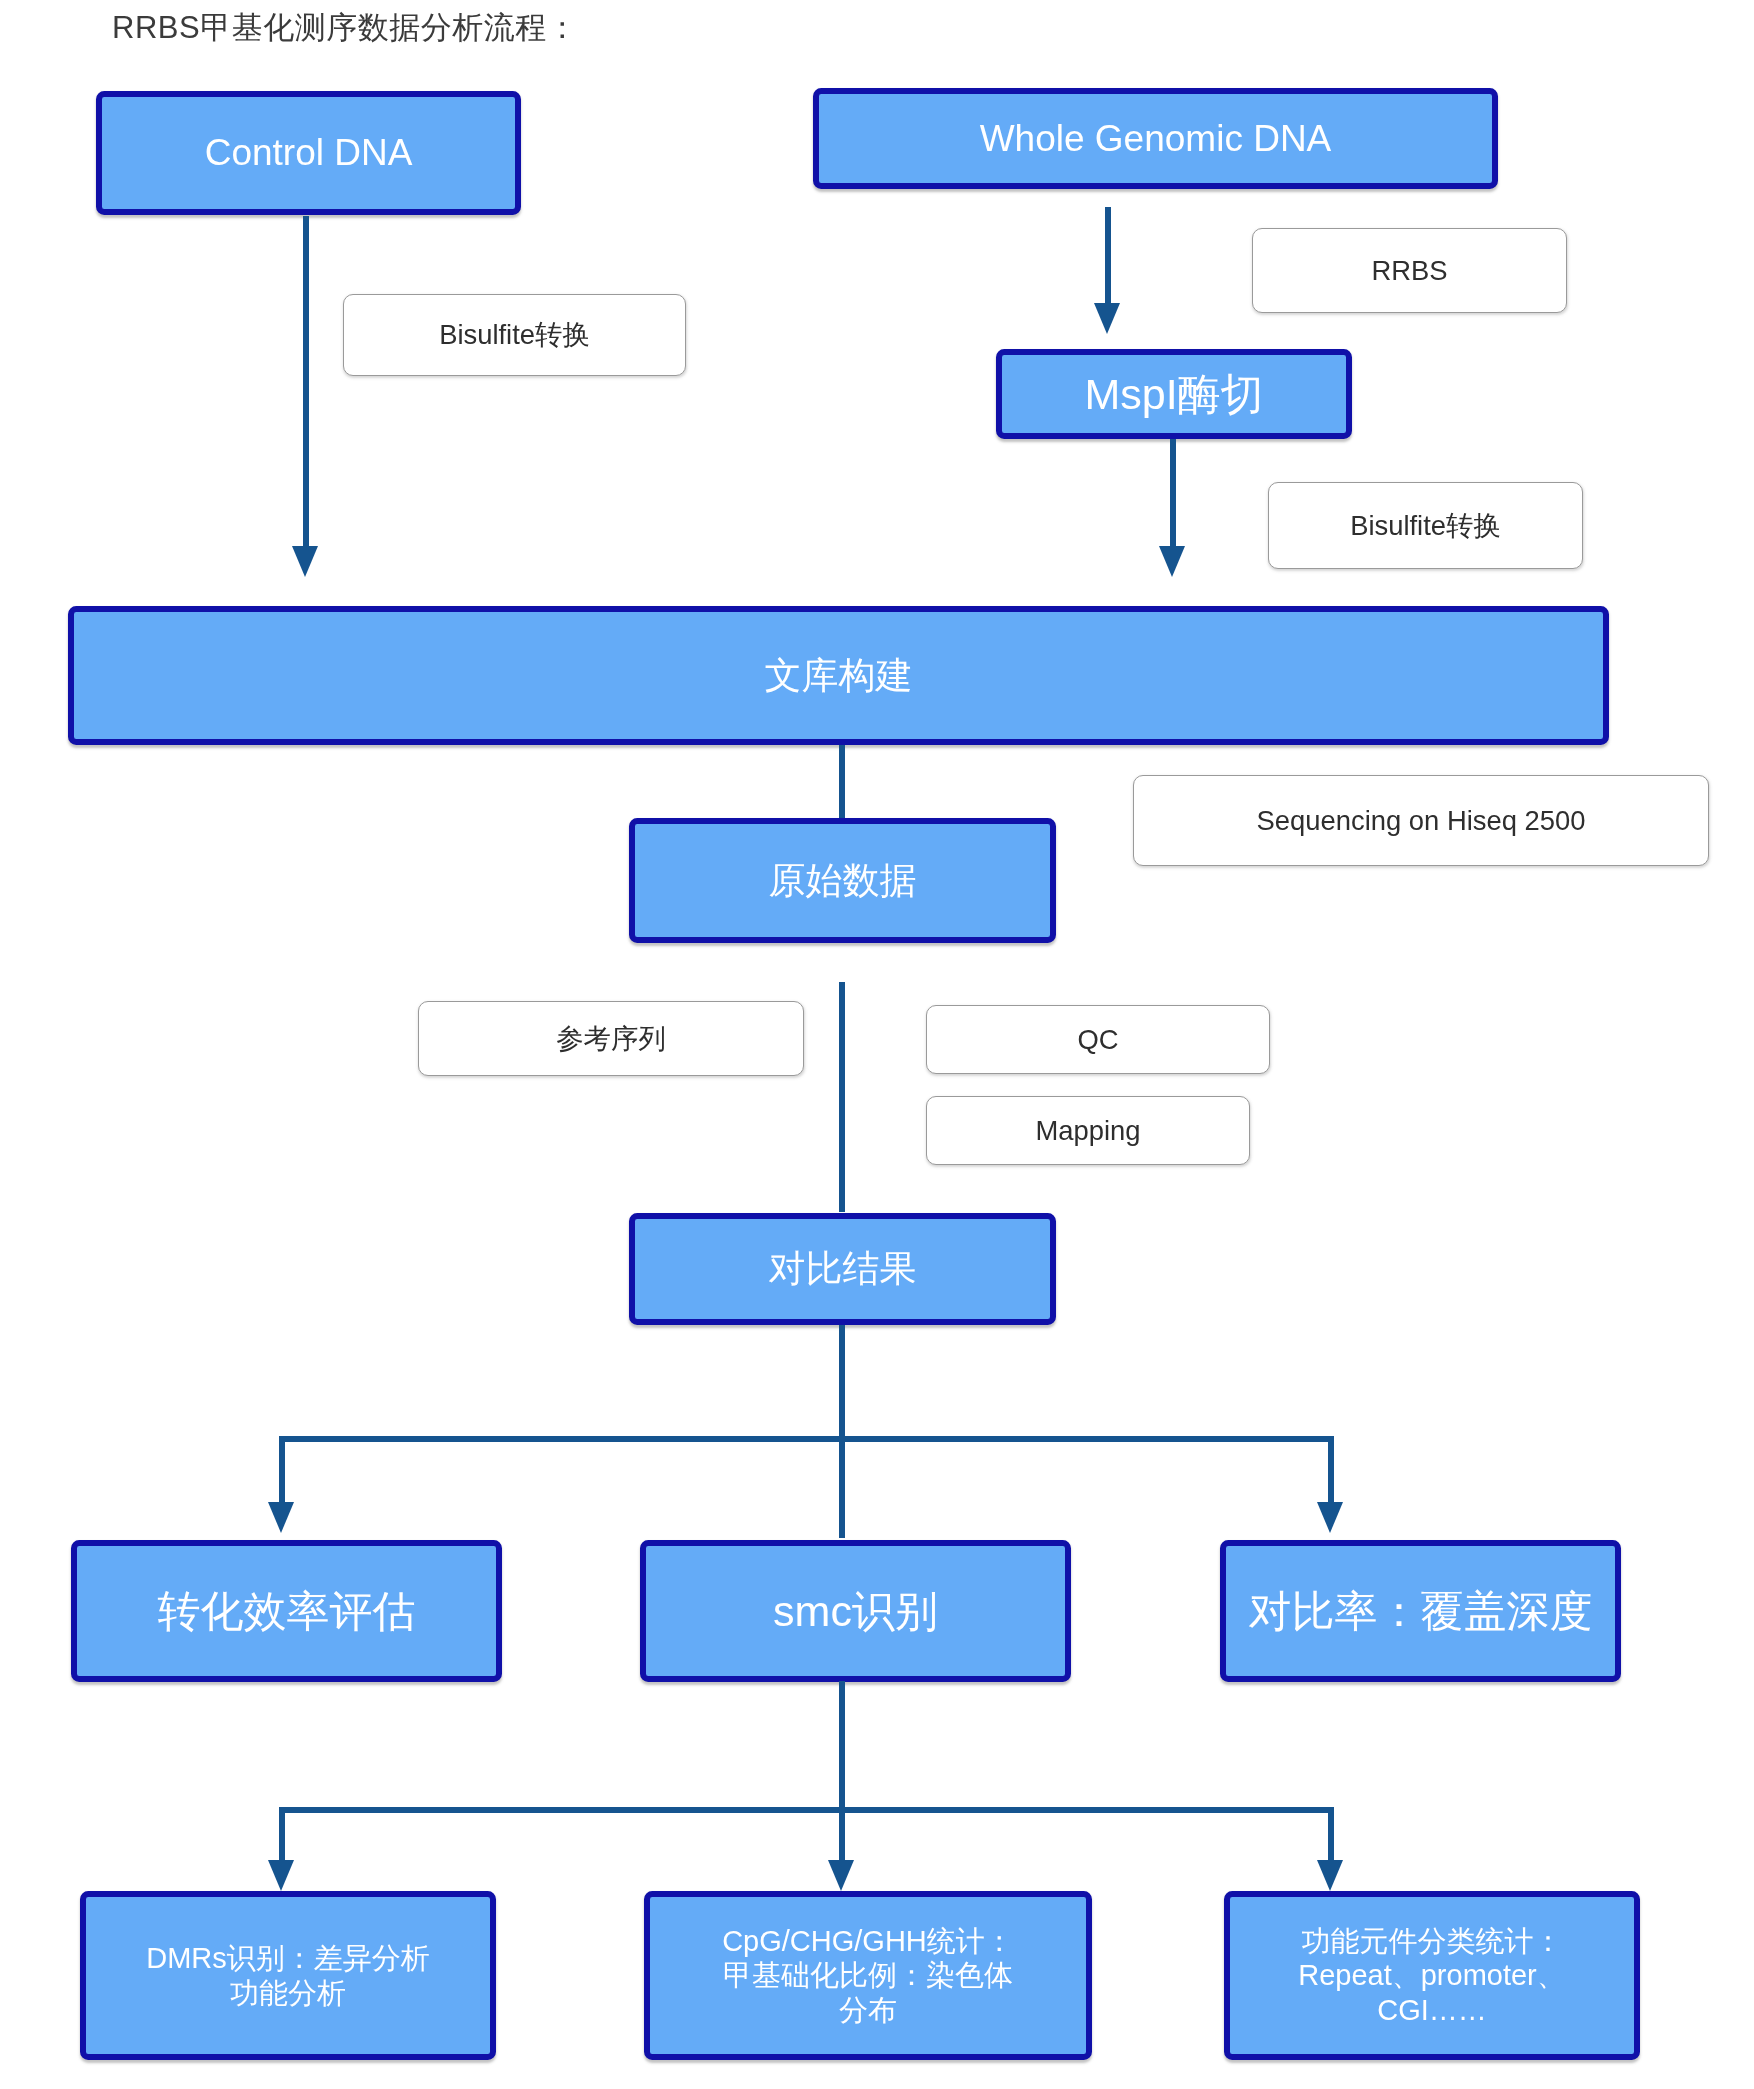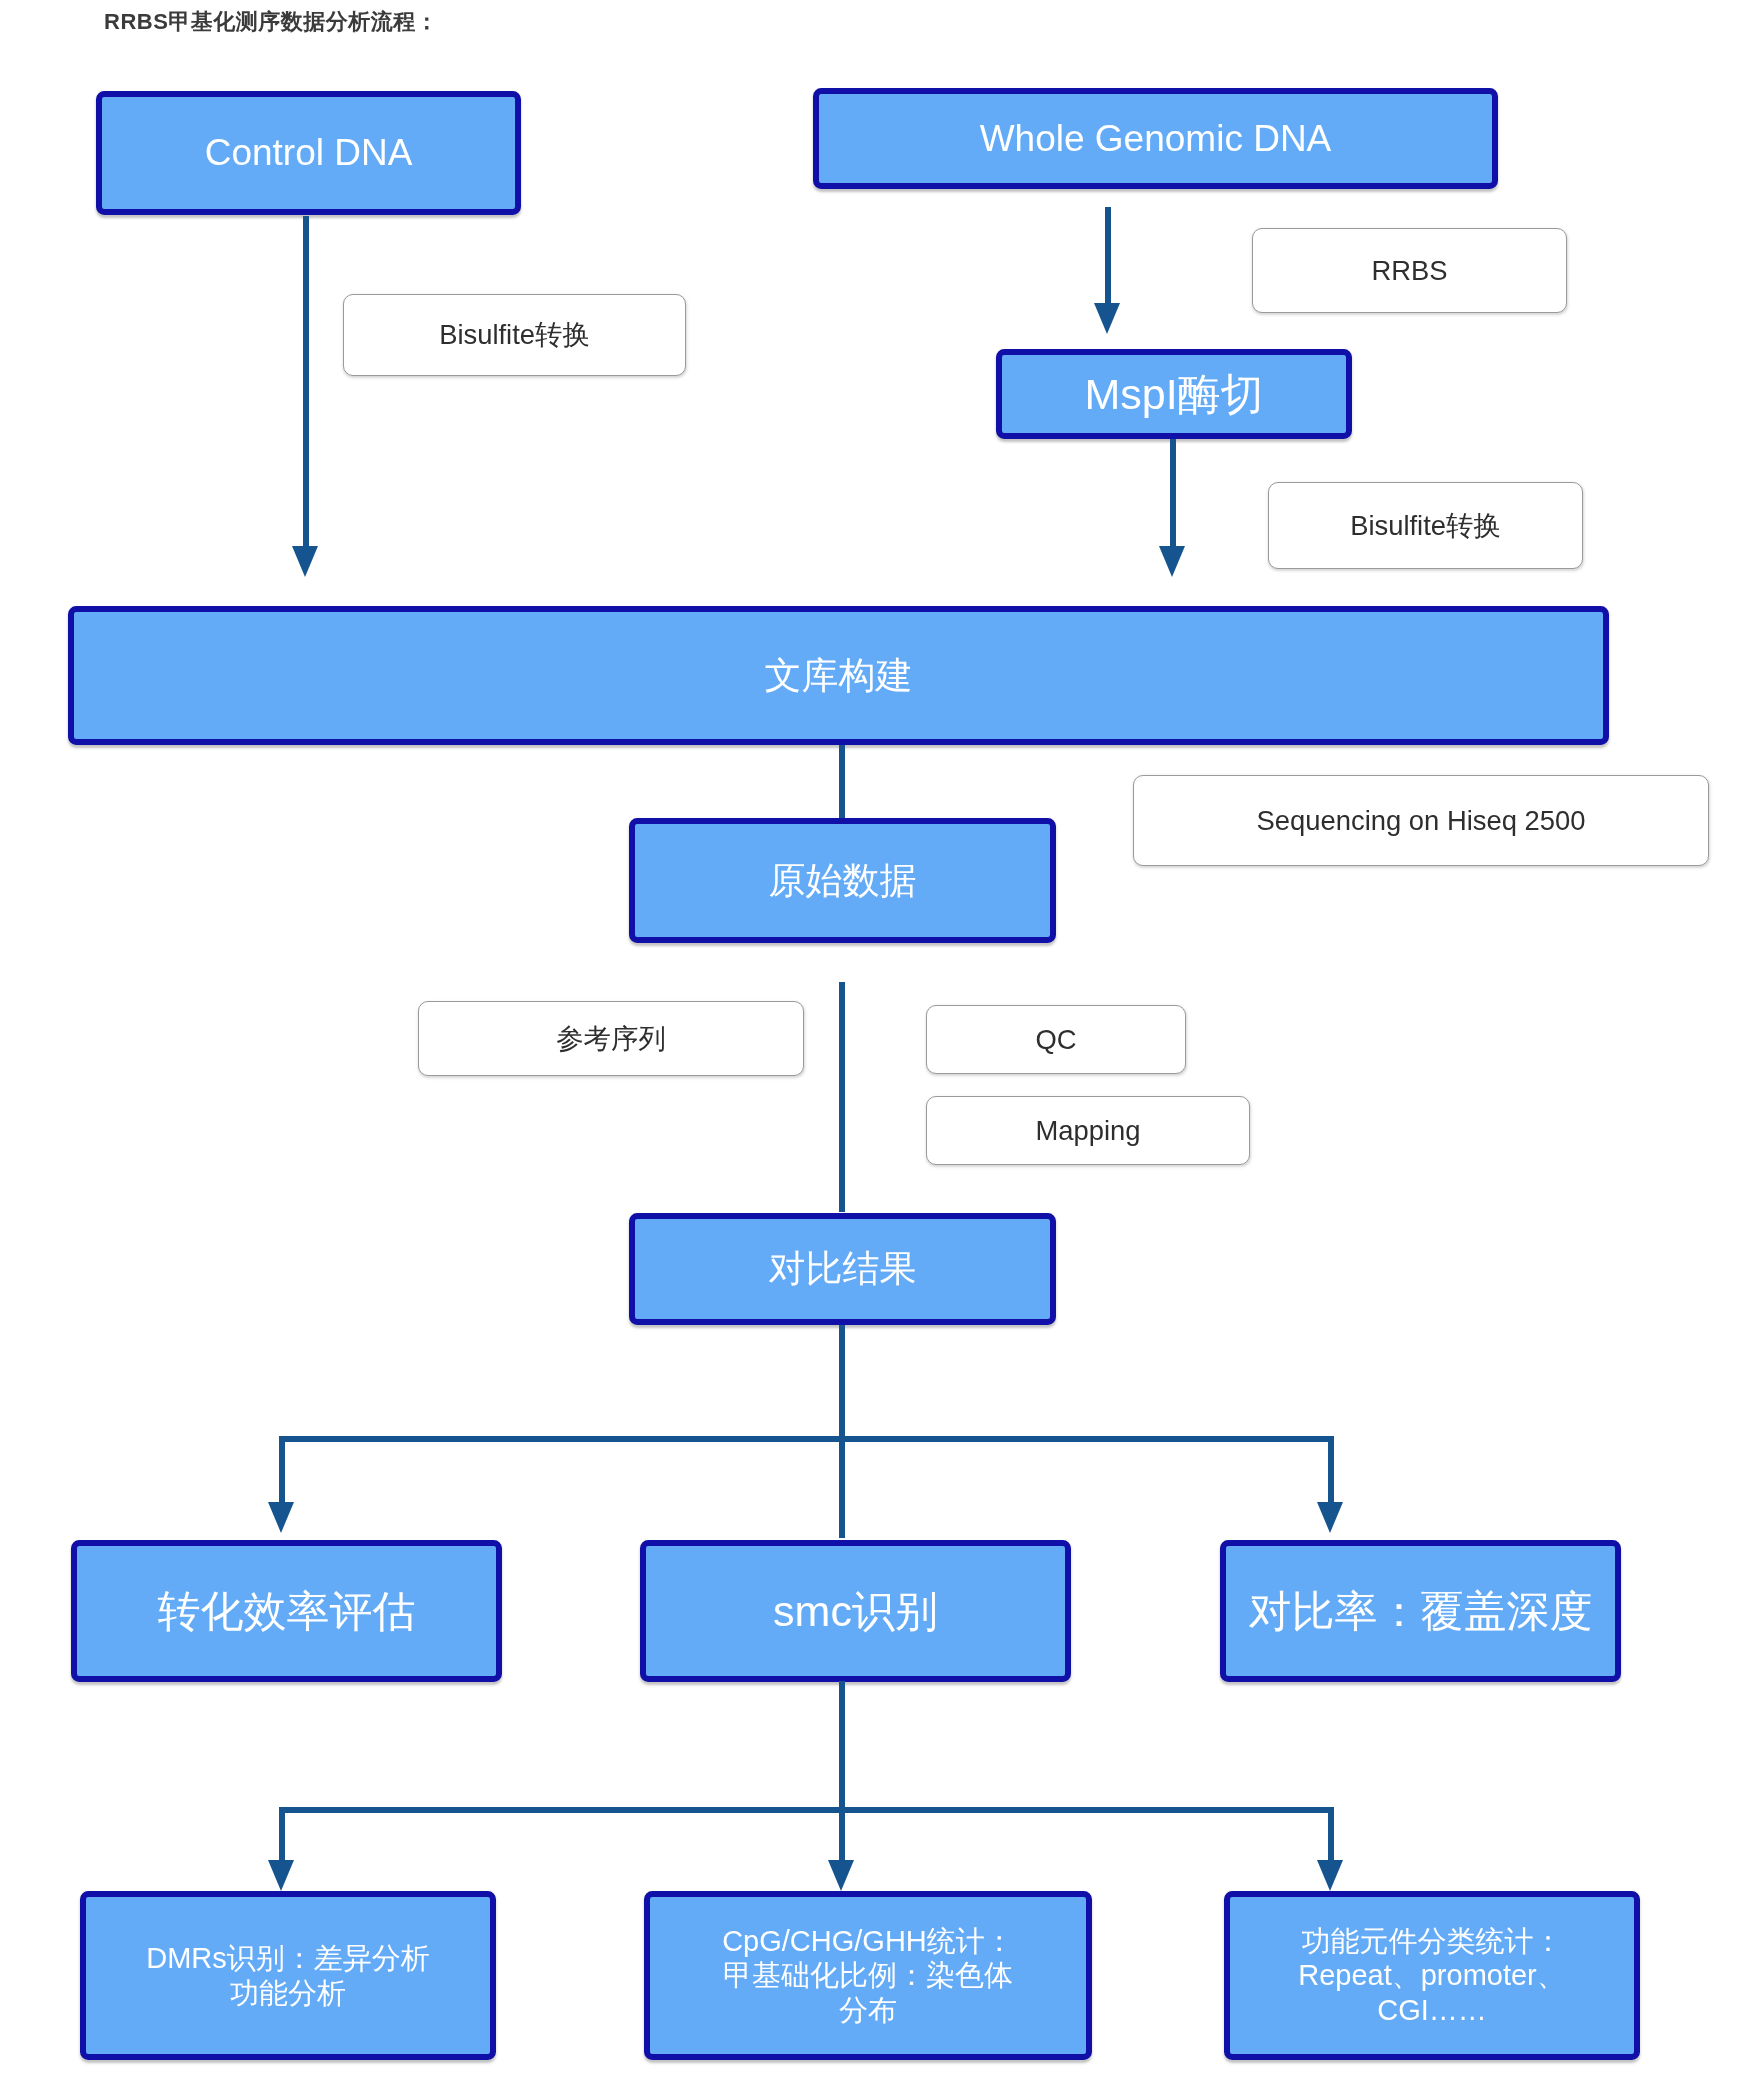--- a/index.html
+++ b/index.html
@@ -13,27 +13,26 @@
   #canvas {
     position: relative;
     width: 1754px;
     height: 2090px;
     background: #ffffff;
     overflow: hidden;
   }
   
   .title {
     position: absolute;
-    left: 104px;
+    left: 112px;
     top: 7.3px;
-    font-size: 22px;
+    font-size: 31px;
     color: #3b3b3b;
     letter-spacing: 0.5px;
     white-space: nowrap;
-    font-weight: bold;
   }
   
   .pbox {
     position: absolute;
     box-sizing: border-box;
     background: #64ABF7;
     border: 6.4px solid #1010A8;
     border-radius: 8.2px;
     color: #ffffff;
     display: flex;
@@ -135,21 +134,21 @@
   <div class="pbox lg" style="left:629px; top:818px; width:427px; height:125px;">
     <span class="inner">原始数据</span>
   </div>
 
   <div class="vline" style="left:839px; top:982px; width:6.4px; height:230px;"></div>
 
   <div class="label" style="left:418px; top:1001px; width:386px; height:75px;">
     <span>参考序列</span>
   </div>
 
-  <div class="label" style="left:926px; top:1005px; width:260px; height:69px;">
+  <div class="label" style="left:926px; top:1005px; width:344px; height:69px;">
     <span>QC</span>
   </div>
 
   <div class="label" style="left:926px; top:1096px; width:324px; height:69px;">
     <span>Mapping</span>
   </div>
 
   <div class="pbox lg" style="left:629px; top:1213px; width:427px; height:112px;justify-content:flex-end;">
     <span class="inner">对比结果</span>
   </div>

